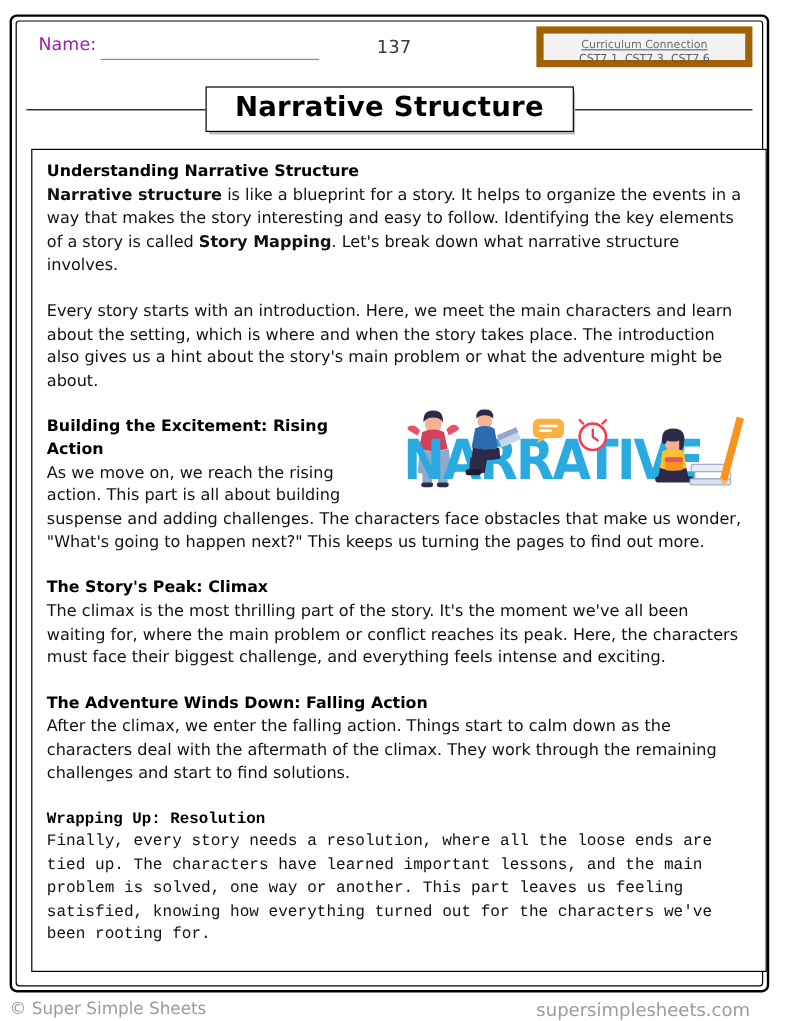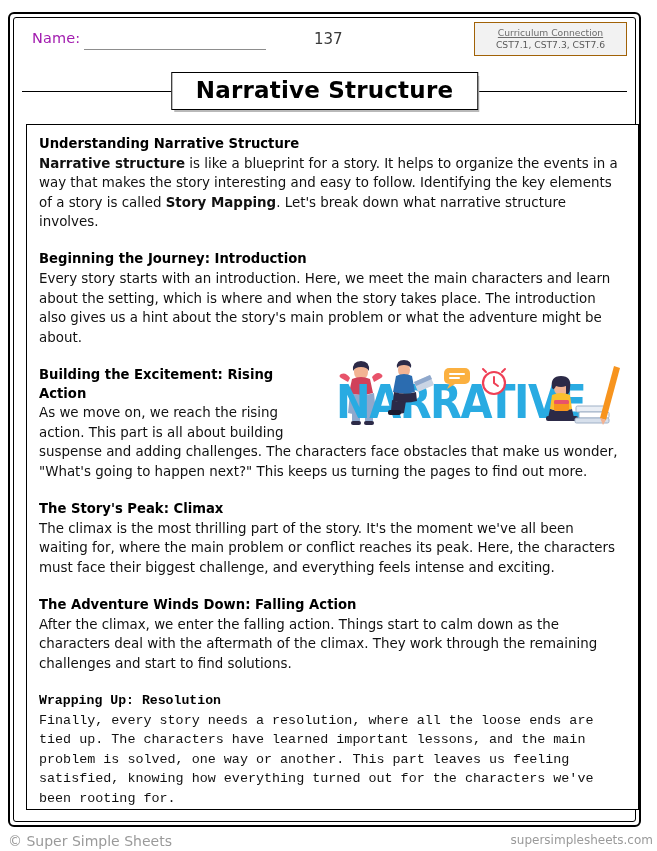--- a/index.html
+++ b/index.html
@@ -66,24 +66,24 @@
     position: absolute;
     left: 292px;
     top: 8px;
     font-size: 15px;
     color: #3a3a3a;
   }
   .curriculum-box {
     position: absolute;
     right: 0px;
     top: 0px;
-    width: 153px;
+    width: 180px;
     height: 34px;
     background: #f2f2f2;
-    border: 1px solid #a16207;
+    border: 6px solid #a16207;
     box-sizing: border-box;
     text-align: center;
     padding-top: 4px;
   }
   .curriculum-title {
     font-size: 9.2px;
     color: #6d6d6d;
     text-decoration: underline;
     display: block;
     line-height: 1.25;
@@ -184,23 +184,23 @@
   }
   .footer-left {
     position: absolute;
     left: 8px;
     top: 0;
     font-size: 14px;
     color: #9a9a9a;
   }
   .footer-right {
     position: absolute;
-    right: 4px;
+    right: 32px;
     top: 0;
-    font-size: 12px;
+    font-size: 15px;
     color: #9a9a9a;
     margin-left: 24px;
   }
 </style>
 </head>
 <body>
 
 <div class="page-outer"></div>
 <div class="page-inner"></div>
 
@@ -226,21 +226,20 @@
 <div class="content-box">
 
   <div class="section">
     <p class="sec-head">Understanding Narrative Structure</p>
     <p class="sec-body"><b>Narrative structure</b><span> is like a blueprint for a story. It helps to organize the events in a way that makes the story interesting and easy to follow. Identifying the key elements of a story is called </span><b>Story Mapping</b><span>. Let's break down what narrative structure involves.</span></p>
   </div>
 
   <div class="gap"></div>
 
   <div class="section">
-    <p class="sec-head">Beginning the Journey: Introduction</p>
     <p class="sec-body">Every story starts with an introduction. Here, we meet the main characters and learn about the setting, which is where and when the story takes place. The introduction also gives us a hint about the story's main problem or what the adventure might be about.</p>
   </div>
 
   <div class="gap"></div>
 
   <div class="section">
     <div class="art-float">
       <svg viewBox="0 0 292 66" xmlns="http://www.w3.org/2000/svg" aria-hidden="true">
 
         <g>

